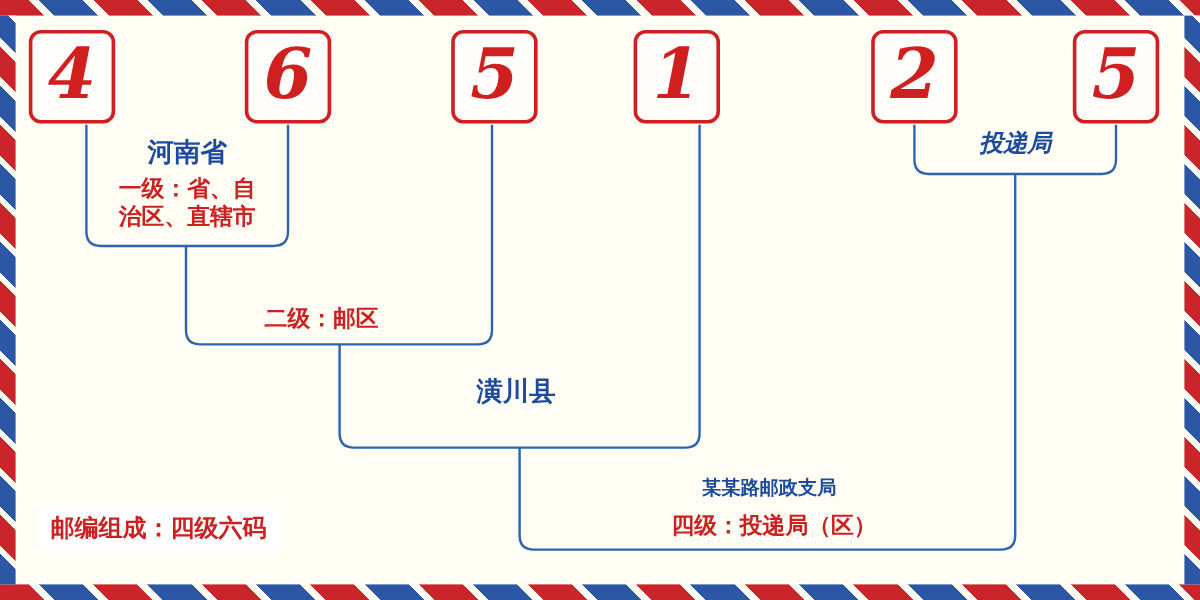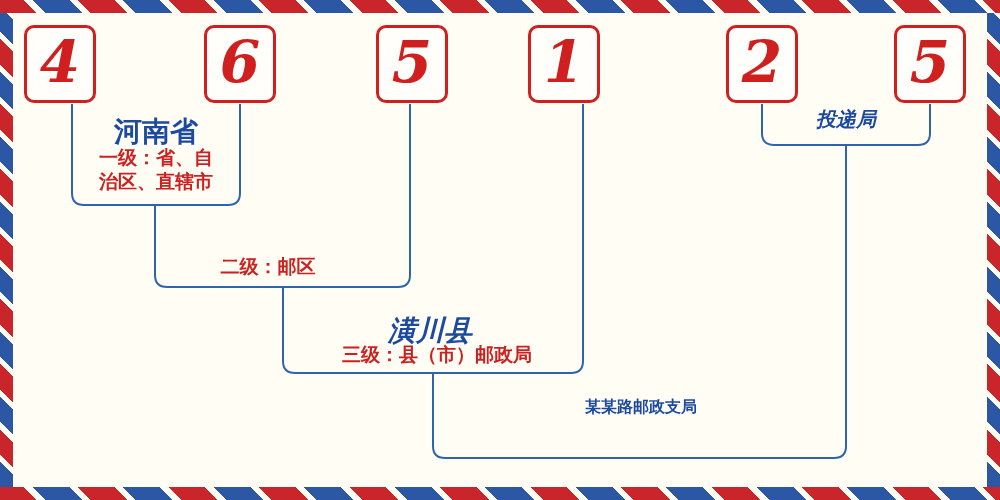--- a/index.html
+++ b/index.html
@@ -38,21 +38,21 @@
     transform:translateY(-2px);
   }
   .b0{left:24px;} .b1{left:204px;} .b2{left:376px;}
   .b3{left:528px;} .b4{left:726px;} .b5{left:894px;}
 
   
   #lines{position:absolute;left:0;top:0;pointer-events:none;}
 
   
   .lbl{position:absolute;white-space:nowrap;line-height:1.25;}
-  .place{color:#1c4a9e;font-weight:700;font-size:28px;}
+  .place{color:#1c4a9e;font-weight:700;font-size:22px;}
   .desc{color:#cc2121;font-weight:700;font-size:19px;}
   .center{transform:translateX(-50%);text-align:center;}
 
   .note{
     position:absolute;left:30px;top:421px;
     background:#ffffff;border-radius:6px;padding:6px 12px;
     color:#cc2121;font-weight:700;font-size:20px;white-space:nowrap;
   }
 </style>
 </head>
@@ -98,21 +98,22 @@
   <div class="digit-box b5">
     <span class="digit">5</span>
   </div>
 
   <div class="lbl place center" style="left:156px;top:114px;">河南省</div>
   <div class="lbl desc center" style="left:156px;top:170px;">治区、直辖市</div>
   <div class="lbl desc center" style="left:156px;top:146px;">一级：省、自</div>
 
   <div class="lbl desc center" style="left:268px;top:255px;text-align:right;">二级：邮区</div>
 
-  <div class="lbl place center" style="left:430px;top:313px;font-style:italic;">潢川县</div>
-  <div class="lbl desc center" style="left:437px;top:343px;">三级：县（市）邮政局</div>
+  <div class="lbl place center" style="left:430px;top:313px;">潢川县</div>
 
   <div class="lbl place center" style="left:641px;top:397px;font-size:16px;">某某路邮政支局</div>
+  <div class="lbl desc center" style="left:645px;top:427px;">四级：投递局（区）</div>
 
   <div class="lbl place center" style="left:846px;top:107px;font-size:20px;font-style:italic;">投递局</div>
 
+  <div class="note">邮编组成：四级六码</div>
 
 </div>
 
 </body></html>

